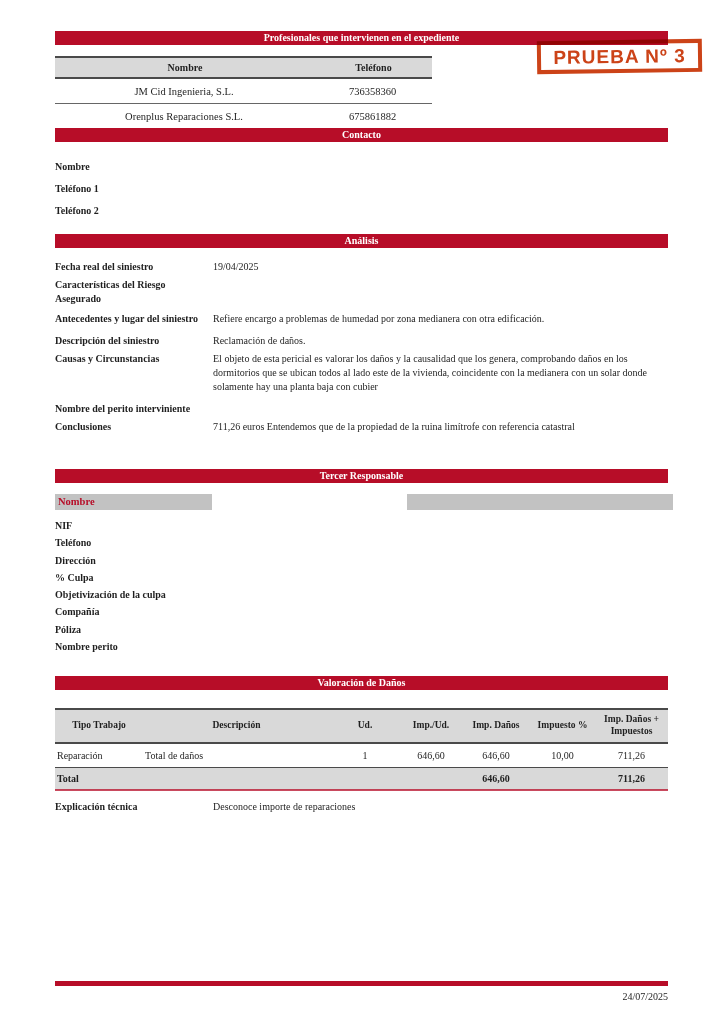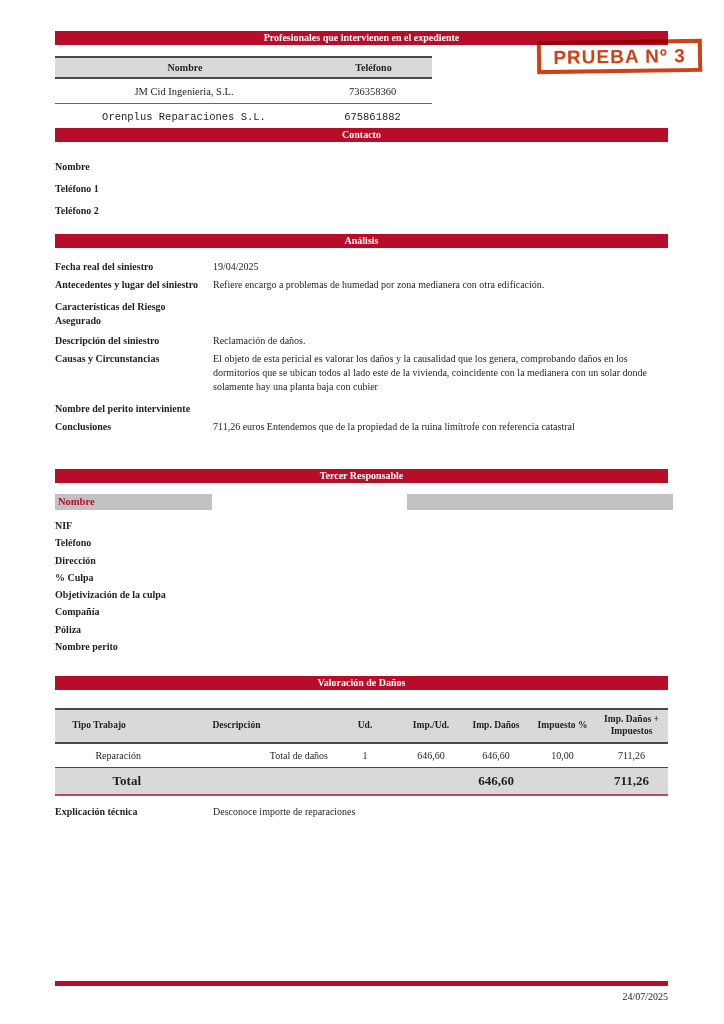--- a/index.html
+++ b/index.html
@@ -30,21 +30,21 @@
     font-size:19px; letter-spacing:1px; color:var(--stamp); white-space:nowrap;
   }
 
   
   table { border-collapse:collapse; table-layout:fixed; }
   .prof-table { width:377px; border-top:2px solid var(--table_line); }
   .prof-table thead tr { background:var(--gray_fill); border-bottom:2px solid var(--table_line); }
   .prof-table th { font-weight:bold; font-size:10px; padding:4px 2px; text-align:center; }
   .prof-table td { font-size:10.5px; padding:7px 2px 6px 0; }
   .prof-table tbody tr { border-bottom:1px solid #666; }
-  .prof-table tbody tr:last-child { border-bottom:none;font-family:Liberation Mono, monospace; }
+  .prof-table tbody tr:last-child { border-bottom:none; }
   .prof-table .col-name { text-align:center; }
   .prof-table .col-phone { text-align:center; }
 
   
   .label-list { padding-top:14px; }
   .label-line { font-weight:bold; font-size:10px; line-height:22px; }
   .label-line-sm { font-weight:bold; font-size:10px; line-height:17.3px; }
 
   
   .fields { padding-top:12px; }
@@ -63,23 +63,23 @@
   .ph-box.b2 { left:352px; width:266px; }
   .ph-name { color:var(--accent); font-weight:bold; line-height:16px; padding-left:3px; font-size:10.5px; }
   .tercer-labels { padding-top:7px; }
 
   
   .val-table { width:613px; border-top:2px solid var(--table_line); margin-top:18px; }
   .val-table thead tr { background:var(--gray_fill); border-bottom:2px solid var(--table_line);border-radius:12px; }
   .val-table th { font-weight:bold; font-size:9.5px; line-height:1.25; padding:4px 2px; text-align:center; vertical-align:middle; }
   .val-table td { font-size:10px; padding:6px 2px; text-align:center; }
   .val-table .data-row { border-bottom:1.5px solid var(--table_line); }
-  .val-table .left { text-align:right; }
+  .val-table .left { text-align:left; }
   .val-table .total-row { background:var(--gray_fill); border-bottom:2.5px solid rgba(183,13,40,0.75); }
-  .val-table .total-row td { font-weight:bold; font-size:13px; padding:5px 2px; }
+  .val-table .total-row td { font-weight:bold; font-size:10px; padding:5px 2px; }
 
   .explicacion { display:flex; margin-top:9px; }
 
   
   .footer-bar { position:absolute; left:55px; top:981px; width:613px; height:5px; background:var(--accent); }
   .footer-date { position:absolute; left:55px; top:991px; width:613px; text-align:right; font-size:10px; }
 </style>
 </head>
 <body>
 
@@ -124,27 +124,27 @@
     </div>
   </div>
 
   <div class="content-abs" style="top:234px;">
     <div class="bar">Análisis</div>
     <div class="fields">
       <div class="frow gap-s">
         <div class="flabel">Fecha real del siniestro</div>
         <div class="fvalue">19/04/2025</div>
       </div>
+      <div class="frow gap-m">
+        <div class="flabel">Características del Riesgo Asegurado</div>
+        <div class="fvalue"></div>
+      </div>
       <div class="frow gap-l">
         <div class="flabel">Antecedentes y lugar del siniestro</div>
         <div class="fvalue">Refiere encargo a problemas de humedad por zona medianera con otra edificación.</div>
-      </div>
-      <div class="frow gap-m">
-        <div class="flabel">Características del Riesgo Asegurado</div>
-        <div class="fvalue"></div>
       </div>
       <div class="frow gap-s">
         <div class="flabel">Descripción del siniestro</div>
         <div class="fvalue">Reclamación de daños.</div>
       </div>
       <div class="frow gap-l">
         <div class="flabel">Causas y Circunstancias</div>
         <div class="fvalue">El objeto de esta pericial es valorar los daños y la causalidad que los genera, comprobando daños en los dormitorios que se ubican todos al lado este de la vivienda, coincidente con la medianera con un solar donde solamente hay una planta baja con cubier</div>
       </div>
       <div class="frow gap-s">

